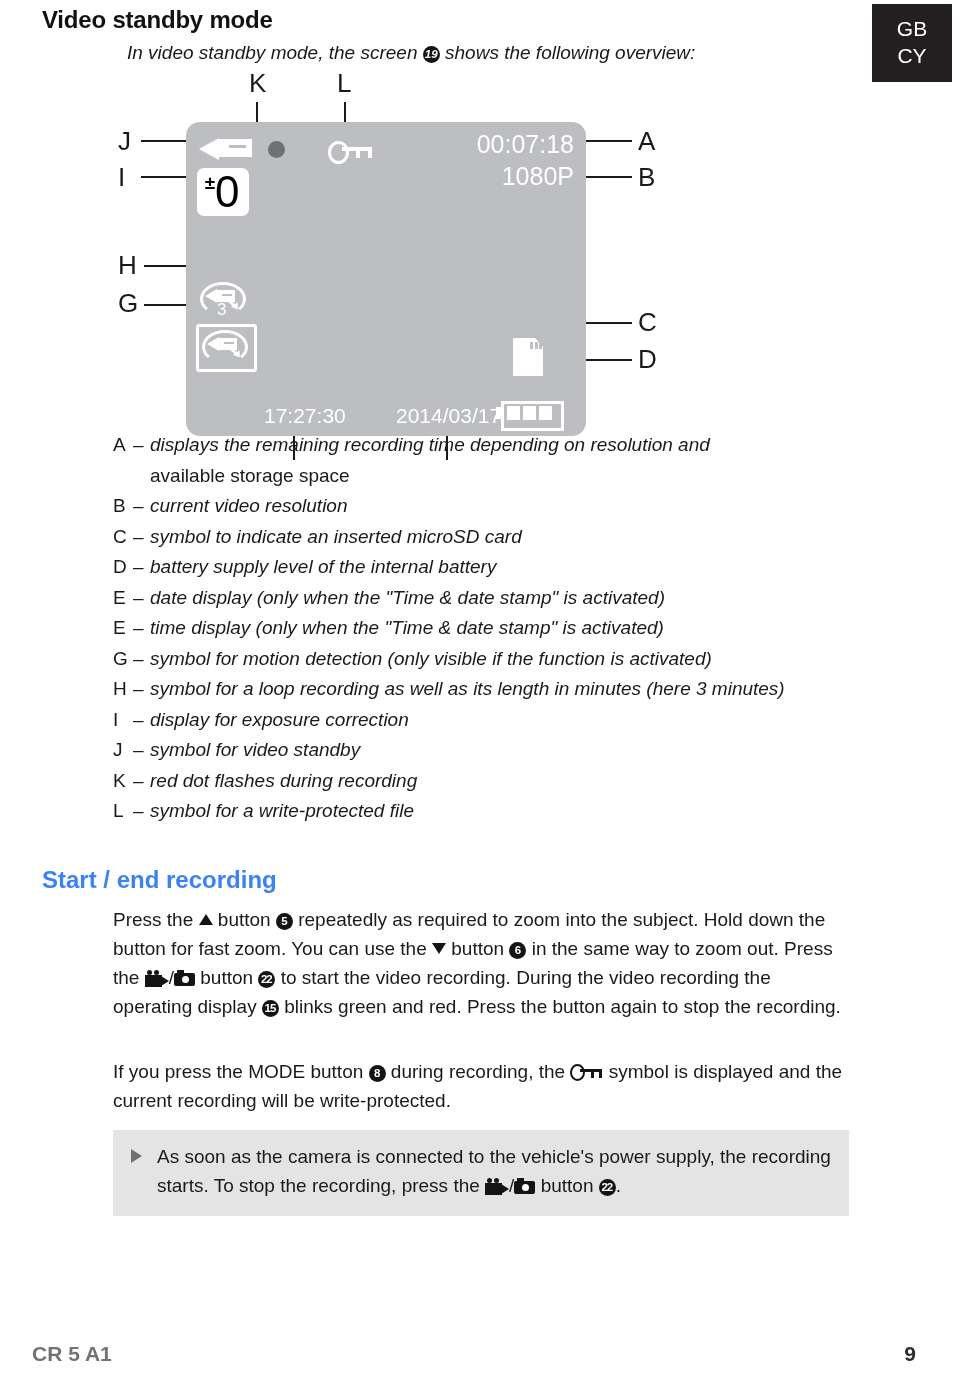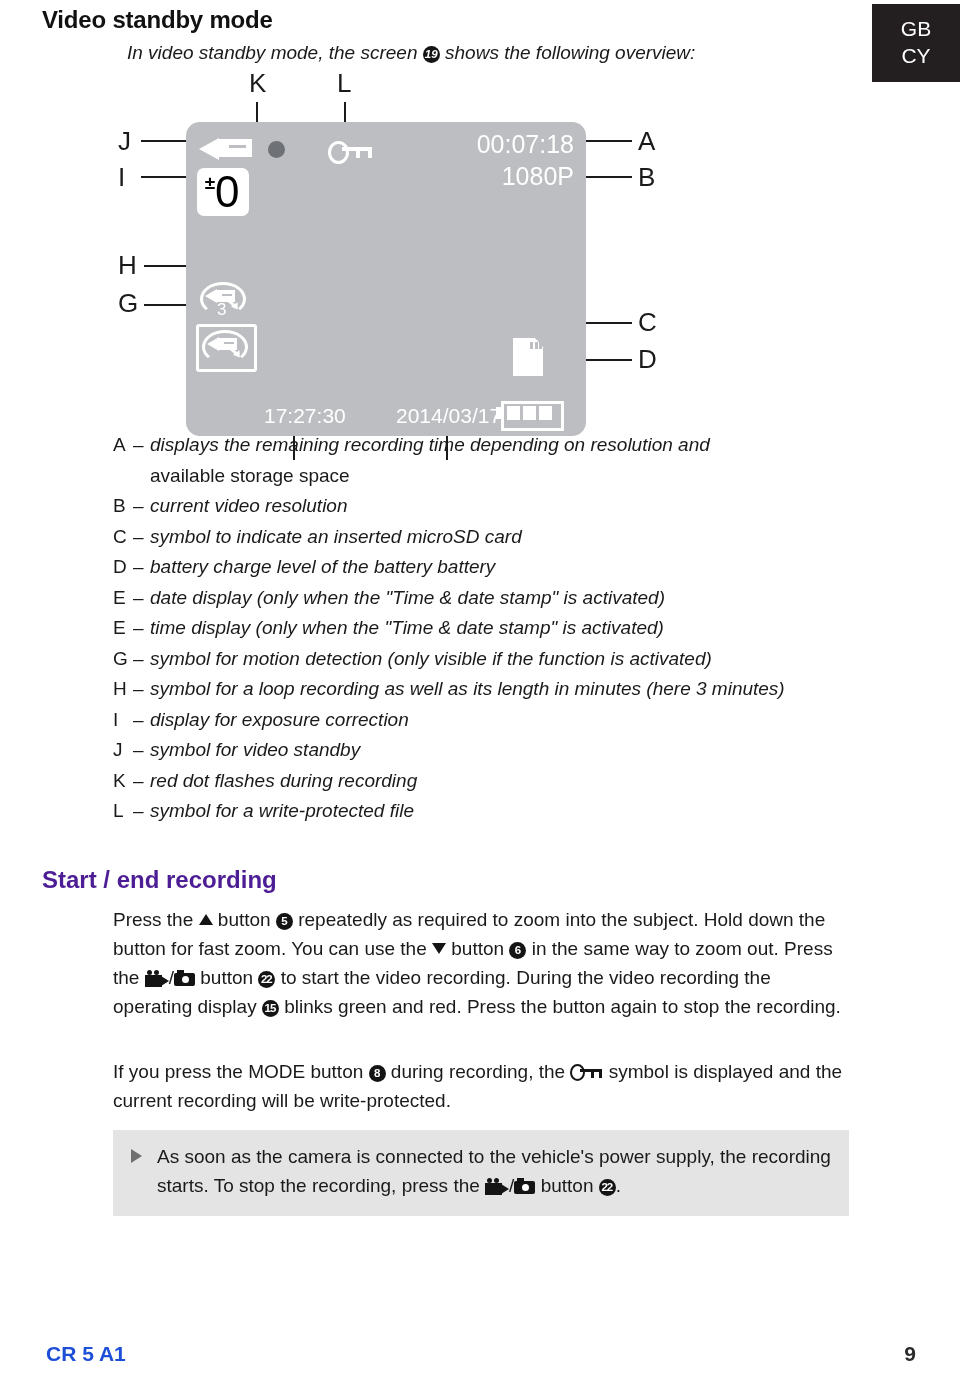--- a/index.html
+++ b/index.html
@@ -12,21 +12,21 @@
   }
 
   
   .page-title {
     position:absolute; left:42px; top:6px;
     font-size:24px; font-weight:bold; letter-spacing:-0.2px;
     color:#111;
   }
   .lang-badge {
     position:absolute; left:872px; top:4px;
-    width:88px; height:78px;
+    width:80px; height:78px;
     background:#231f20; color:#ffffff;
     display:flex; flex-direction:column;
     align-items:center; justify-content:center;
     font-size:21px; line-height:1.28;
   }
   .intro {
     position:absolute; left:127px; top:42px;
     font-size:19px; color:#1a1a1a; white-space:nowrap;font-style:italic;
   }
 
@@ -193,21 +193,21 @@
   #legend { position:absolute; left:113px; top:430px; width:760px; }
   .leg-row { display:flex; font-size:19px; line-height:30.5px; color:#1a1a1a; }
   .leg-key { width:20px; flex:none; }
   .leg-dash { width:17px; flex:none; }
   .leg-txt { flex:1;font-style:italic; }
   .leg-cont { padding-left:37px; font-size:19px; line-height:30.5px; }
 
   
   .sec-title {
     position:absolute; left:42px; top:866px;
-    font-size:24px; font-weight:bold; color:#4c1d95;
+    font-size:24px; font-weight:bold; color:#3b82f6;
   }
   .para {
     position:absolute; left:113px; width:736px;
     font-size:19px; line-height:29px; color:#1a1a1a;
     text-align:left;
   }
   #para1 { top:905px; }
   #para2 { top:1057px; }
 
   
@@ -256,22 +256,22 @@
   }
   .note-bullet i {
     display:block; width:0; height:0;
     border-top:7px solid transparent; border-bottom:7px solid transparent;
     border-left:11px solid #6f6f6f;
   }
   .note-text { font-size:19px; line-height:29px; color:#1a1a1a; }
 
   
   .footer-left {
-    position:absolute; left:46px; top:1342px;
-    font-size:21px; font-weight:bold; color:#1d4ed8;
+    position:absolute; left:32px; top:1342px;
+    font-size:21px; font-weight:bold; color:#737373;
   }
   .footer-right {
     position:absolute; right:44px; top:1342px;
     font-size:21px; font-weight:bold; color:#2b2b2b;
   }
 </style>
 </head>
 <body>
 
 <div class="page-title">Video standby mode</div>
@@ -398,21 +398,21 @@
     <span class="leg-txt">current video resolution</span>
   </div>
   <div class="leg-row">
     <span class="leg-key">C</span>
     <span class="leg-dash">–</span>
     <span class="leg-txt">symbol to indicate an inserted microSD card</span>
   </div>
   <div class="leg-row">
     <span class="leg-key">D</span>
     <span class="leg-dash">–</span>
-    <span class="leg-txt">battery charge level of the battery battery</span>
+    <span class="leg-txt">battery supply level of the internal battery</span>
   </div>
   <div class="leg-row">
     <span class="leg-key">E</span>
     <span class="leg-dash">–</span>
     <span class="leg-txt">date display (only when the "Time &amp; date stamp" is activated)</span>
   </div>
   <div class="leg-row">
     <span class="leg-key">E</span>
     <span class="leg-dash">–</span>
     <span class="leg-txt">time display (only when the "Time &amp; date stamp" is activated)</span>

